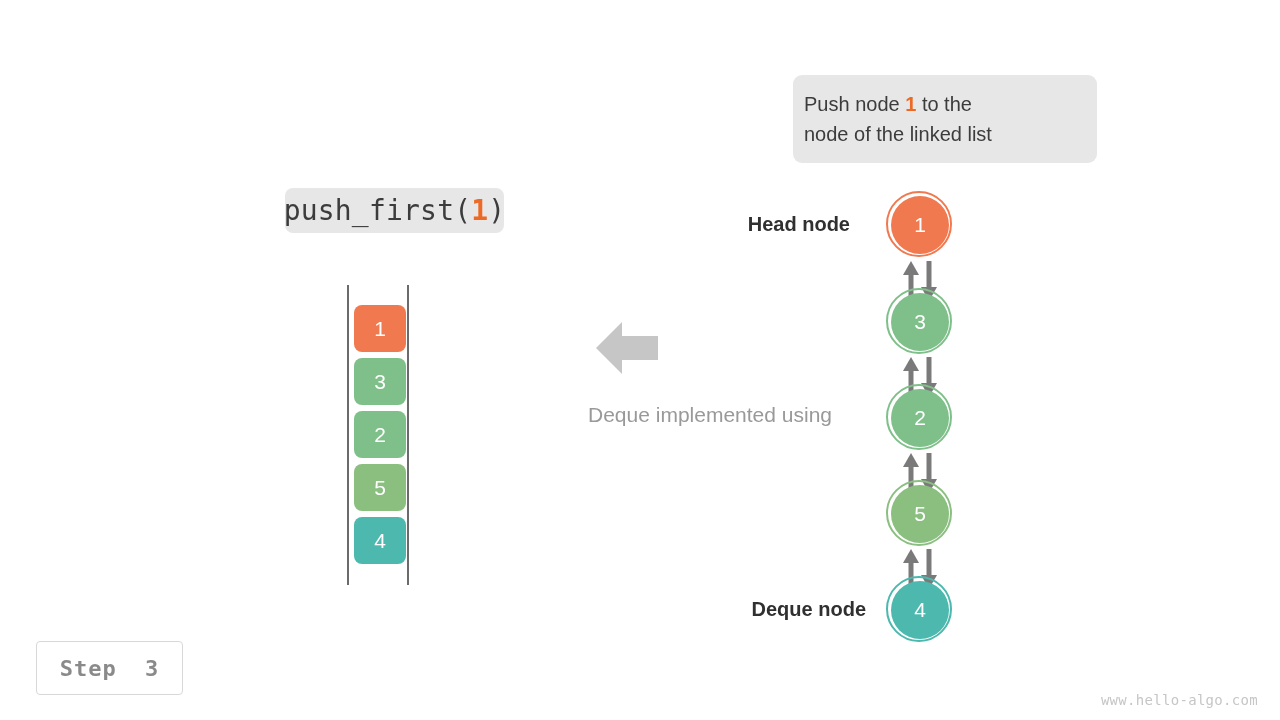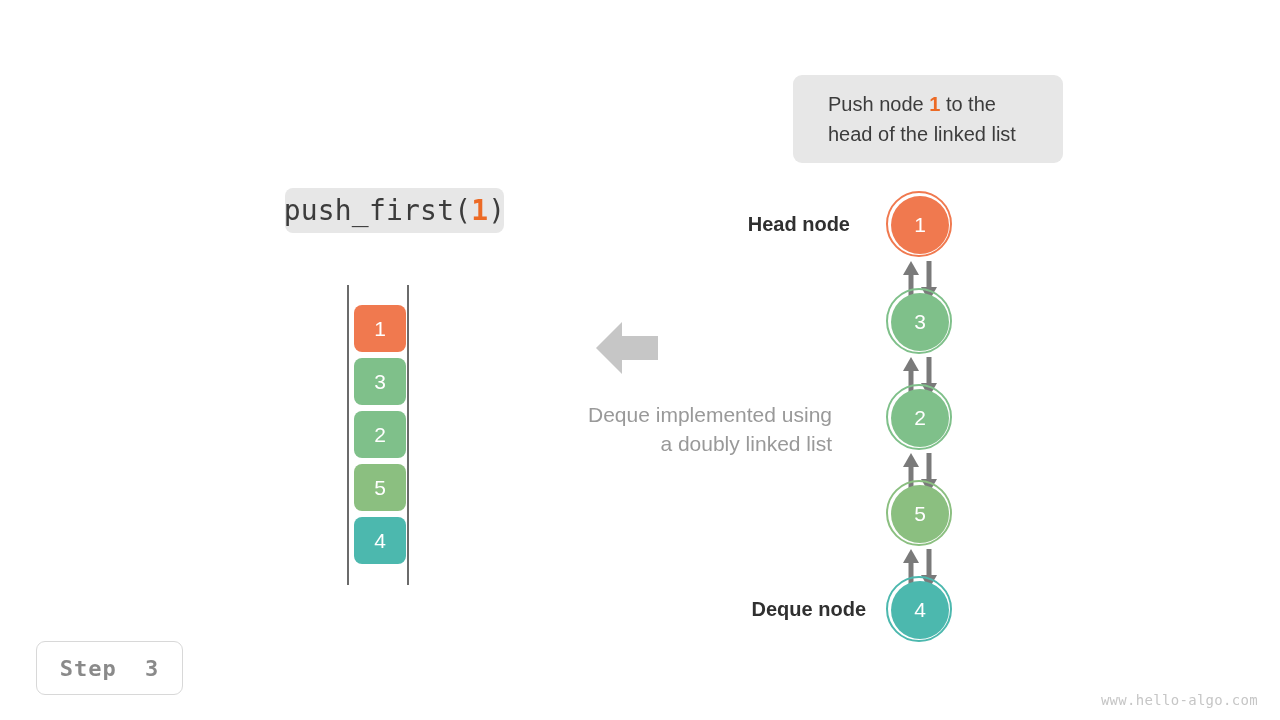--- a/index.html
+++ b/index.html
@@ -5,24 +5,24 @@
   html,body{margin:0;padding:0;}
   body{
     width:1280px;height:720px;background:#ffffff;overflow:hidden;position:relative;
     font-family:"Liberation Sans", sans-serif;
     -webkit-font-smoothing:antialiased;
   }
   .canvas{position:absolute;left:0;top:0;width:1280px;height:720px;}
 
   
   .tooltip{
-    position:absolute;left:793px;top:75px;width:270px;height:88px;
+    position:absolute;left:793px;top:75px;width:304px;height:88px;
     background:#e7e7e7;border-radius:9px;
     display:flex;align-items:center;
-    box-sizing:border-box;padding:0 35px;
+    box-sizing:border-box;padding:0 11px;
   }
   .tooltip-text{
     font-size:20px;line-height:30px;color:#3c3c3c;font-weight:400;
   }
   .tooltip-text .hl{color:#ec6a25;font-weight:700;}
 
   
   .code-chip{
     position:absolute;left:285px;top:188px;width:219px;height:45px;
     background:#e7e7e7;border-radius:8px;
@@ -70,21 +70,21 @@
   .side-label{
     position:absolute;color:#303030;font-size:20px;font-weight:700;
     white-space:nowrap;text-align:right;
   }
   .head-label{left:620px;top:213px;width:230px;}
   .tail-label{left:620px;top:598px;width:246px;}
 
   
   .step-badge{
     position:absolute;left:36px;top:641px;width:145px;height:52px;
-    border:1px solid #d8d8d8;border-radius:9px;background:#ffffff;
+    border:1px solid #d8d8d8;border-radius:4px;background:#ffffff;
     display:flex;align-items:center;justify-content:center;
   }
   .step-badge .step-text{
     font-family:"DejaVu Sans Mono","Liberation Mono",monospace;
     font-size:22px;font-weight:700;color:#8a8a8a;letter-spacing:1px;white-space:pre;
   }
 
   
   .watermark{
     position:absolute;right:22px;bottom:12px;
@@ -93,21 +93,21 @@
   }
 </style>
 </head>
 <body>
 
 <div class="canvas">
 
   <div class="tooltip">
     <div class="tooltip-text">
       <span>Push node </span><span class="hl">1</span><span> to the</span><br>
-      <span>head of the linked list</span>
+      <span>node of the linked list</span>
     </div>
   </div>
 
   <div class="code-chip">
     <div class="code"><span>push_first(</span><span class="hl">1</span><span>)</span></div>
   </div>
 
   <div class="stack">
     <div class="rail rail-l"></div>
     <div class="rail rail-r"></div>
@@ -131,21 +131,20 @@
   </div>
 
   <div class="big-arrow">
     <svg width="62" height="52" viewBox="0 0 62 52" xmlns="http://www.w3.org/2000/svg">
       <polygon points="0,26 26,0 26,14 62,14 62,38 26,38 26,52" fill="#c6c6c6"></polygon>
     </svg>
   </div>
 
   <div class="caption">
     <span>Deque implemented using</span><br>
-    <span>a doubly linked list</span>
   </div>
 
   <div class="side-label head-label">Head node</div>
   <div class="side-label tail-label">Deque node</div>
 
   <div class="list">
     <div id="list-links">
         <div class="link-arrows" style="top: 76px;"><svg width="82" height="40" viewBox="0 0 82 40" xmlns="http://www.w3.org/2000/svg">
             <g>
               <line x1="31" y1="40" x2="31" y2="11" stroke="#7a7a7a" stroke-width="5"></line>

